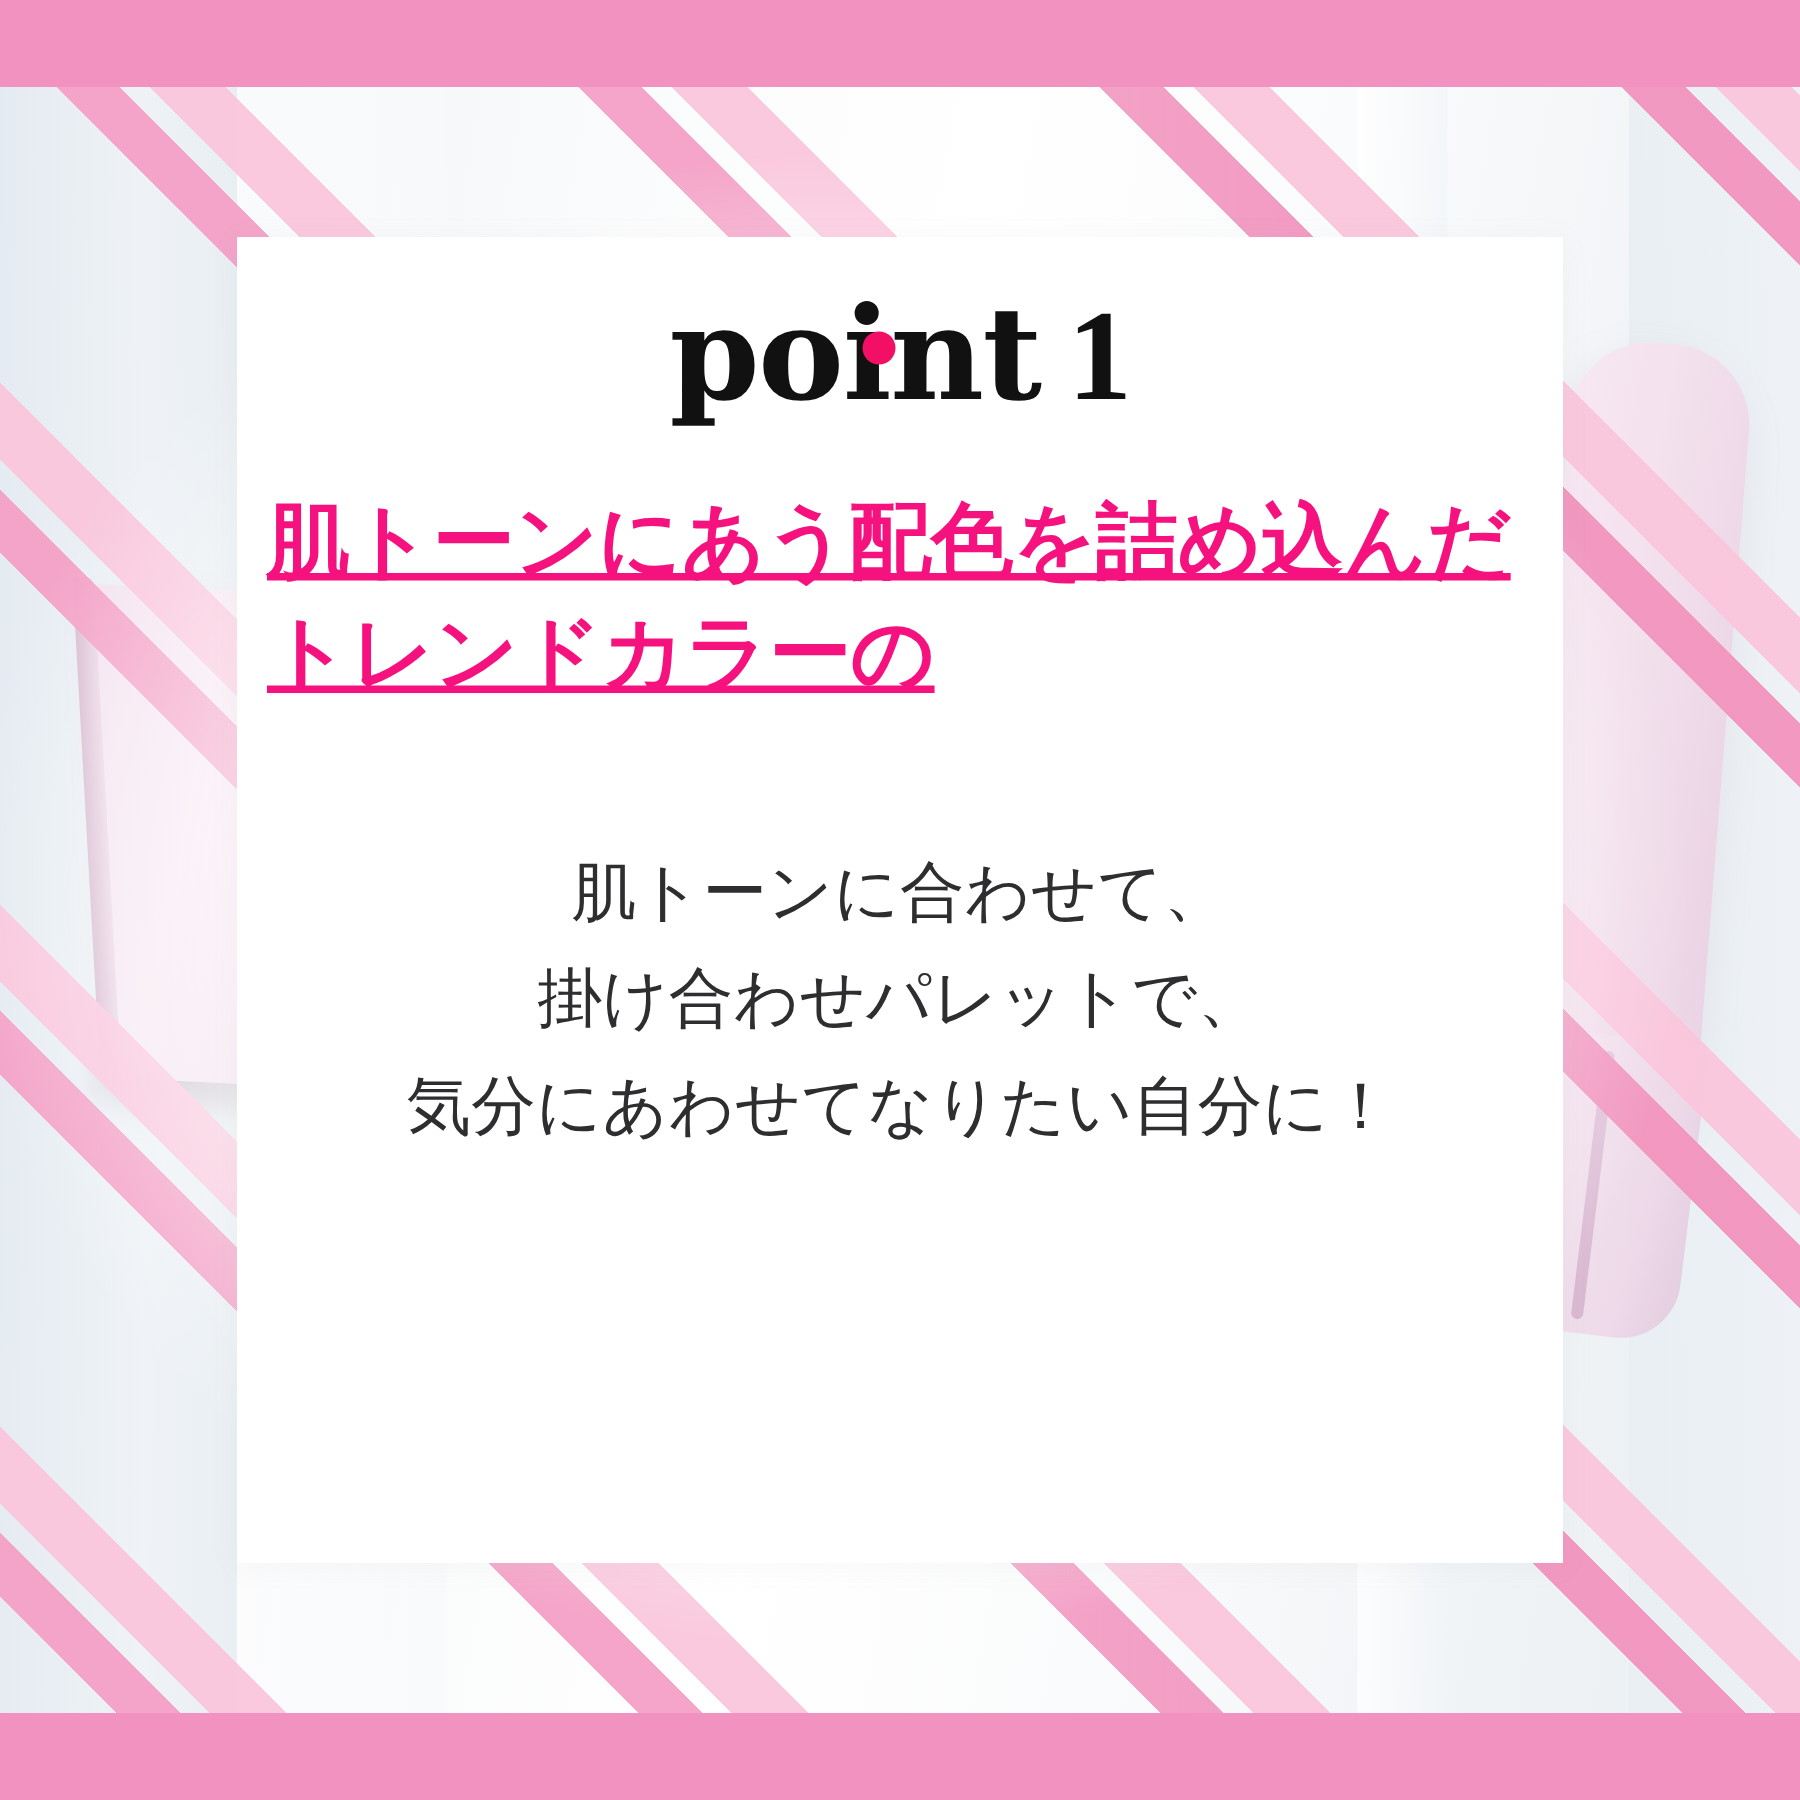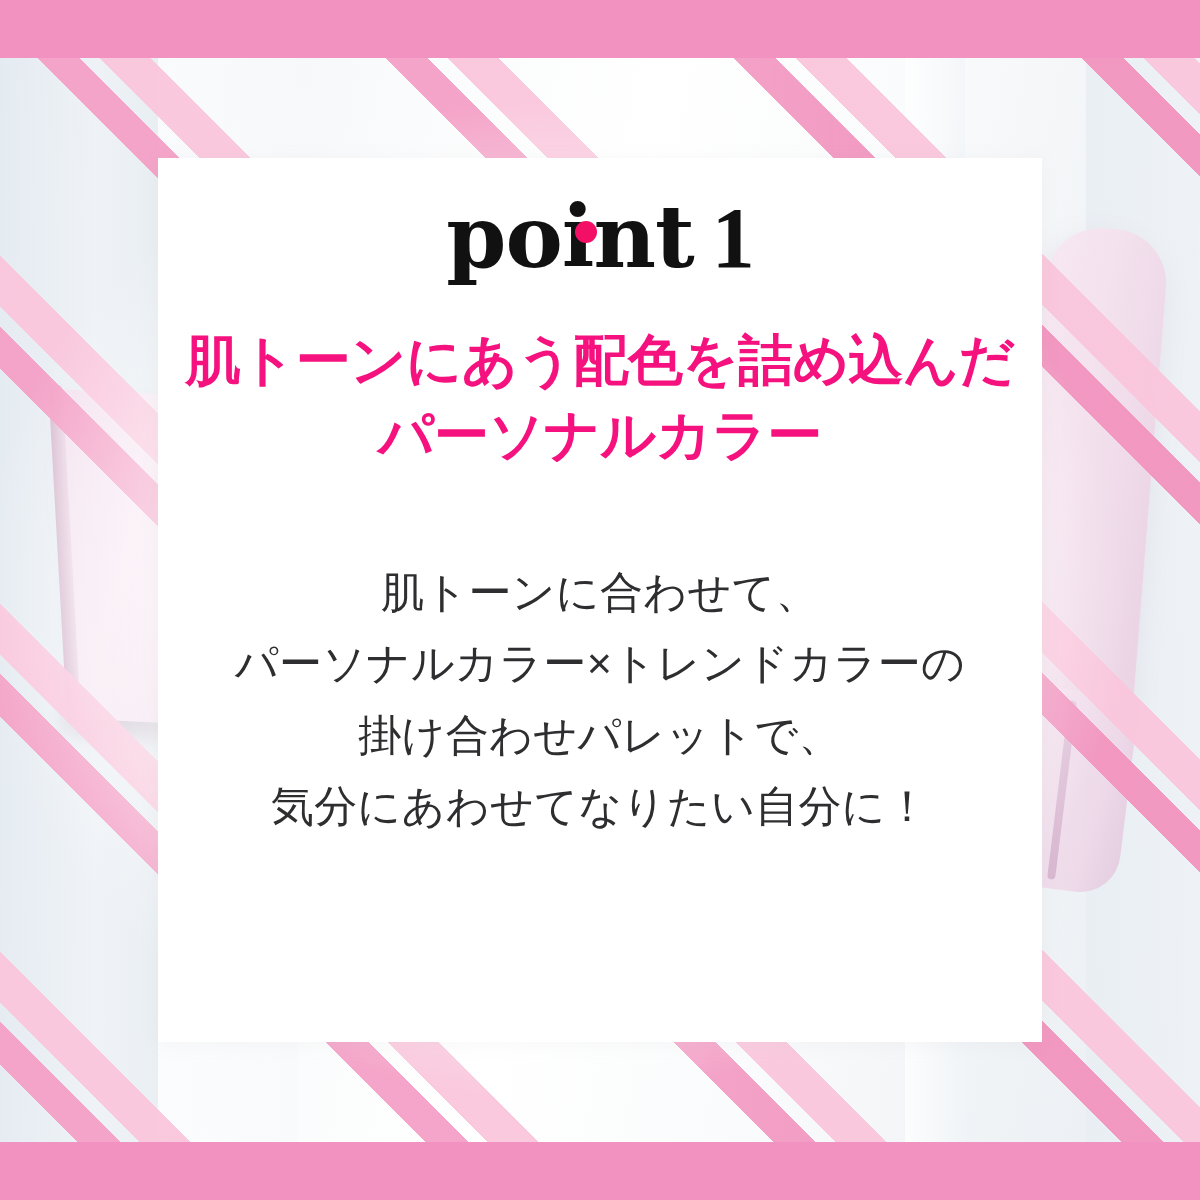--- a/index.html
+++ b/index.html
@@ -193,36 +193,37 @@
     width: 22px;
     height: 22px;
     border-radius: 50%;
   }
 
   .headline {
     position: absolute;
     left: 20px;
     right: 20px;
     top: 165px;
-    text-align: center;
+    text-align: left;
     font-family: "DejaVu Sans", "Liberation Sans", sans-serif;
     font-weight: 700;
     font-size: 55px;
     line-height: 1.36;
     letter-spacing: -0.5px;
+    text-decoration: underline;
   }
   .headline .hl-line { display: block; }
 
   .body-copy {
     position: absolute;
     left: 14px;
     right: 14px;
     top: 402px;
     text-align: center;
-    font-family: Liberation Mono, monospace;
+    font-family: Liberation Sans, sans-serif;
     font-weight: 400;
     font-size: 43px;
     line-height: 1.66;
     color: #2e2e30;
     letter-spacing: 0.2px;
   }
   .body-copy .bc-line { display: block; white-space: nowrap; }
 </style>
 </head>
 <body>
@@ -250,24 +251,23 @@
 
   <div class="card" style="background: rgb(255, 255, 255);">
 
     <div class="point-title" style="color: rgb(17, 17, 17);">
       <span>point</span><span class="num">1</span>
       <span class="point-dot" style="background: rgb(244, 15, 102);"></span>
     </div>
 
     <div class="headline" style="color: rgb(245, 18, 127);">
       <span class="hl-line">肌トーンにあう配色を詰め込んだ</span>
-      <span class="hl-line">パーソナルカラー</span>
+      <span class="hl-line">トレンドカラーの</span>
     </div>
 
     <div class="body-copy" style="color: rgb(46, 46, 48);">
       <span class="bc-line">肌トーンに合わせて、</span>
-      <span class="bc-line">パーソナルカラー×トレンドカラーの</span>
       <span class="bc-line">掛け合わせパレットで、</span>
       <span class="bc-line">気分にあわせてなりたい自分に！</span>
     </div>
 
   </div>
 </div>
 
 </body></html>

